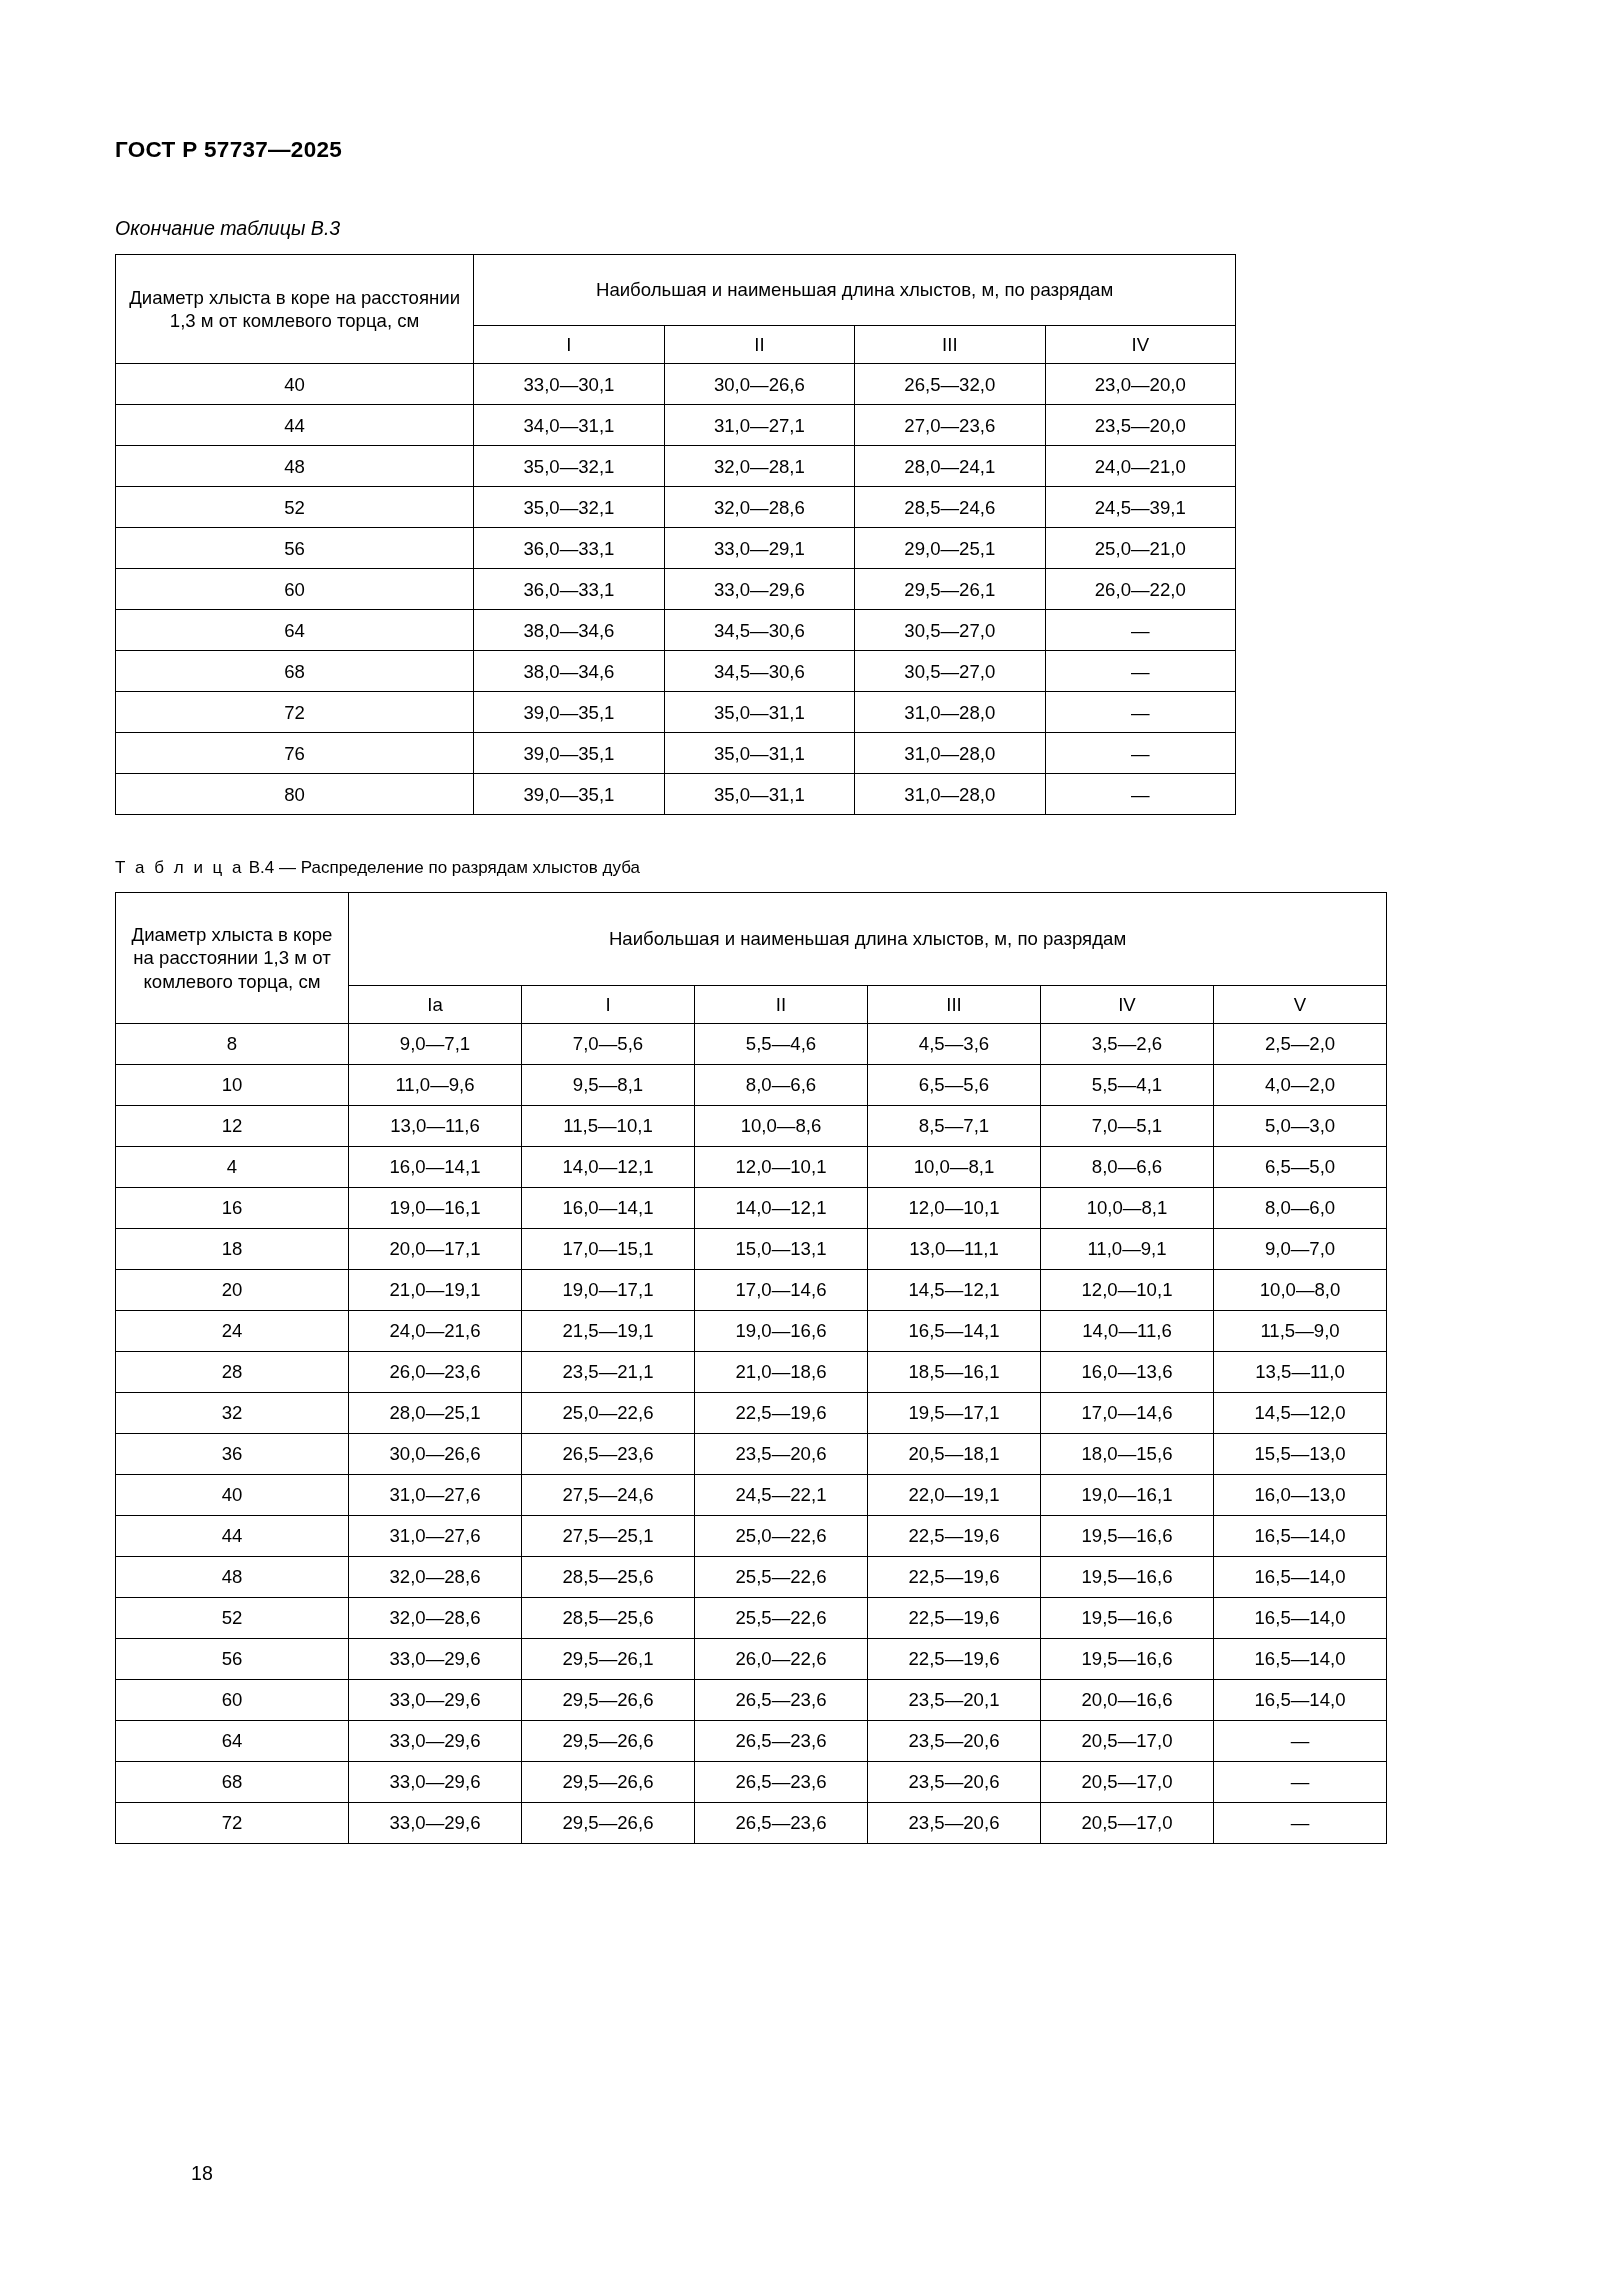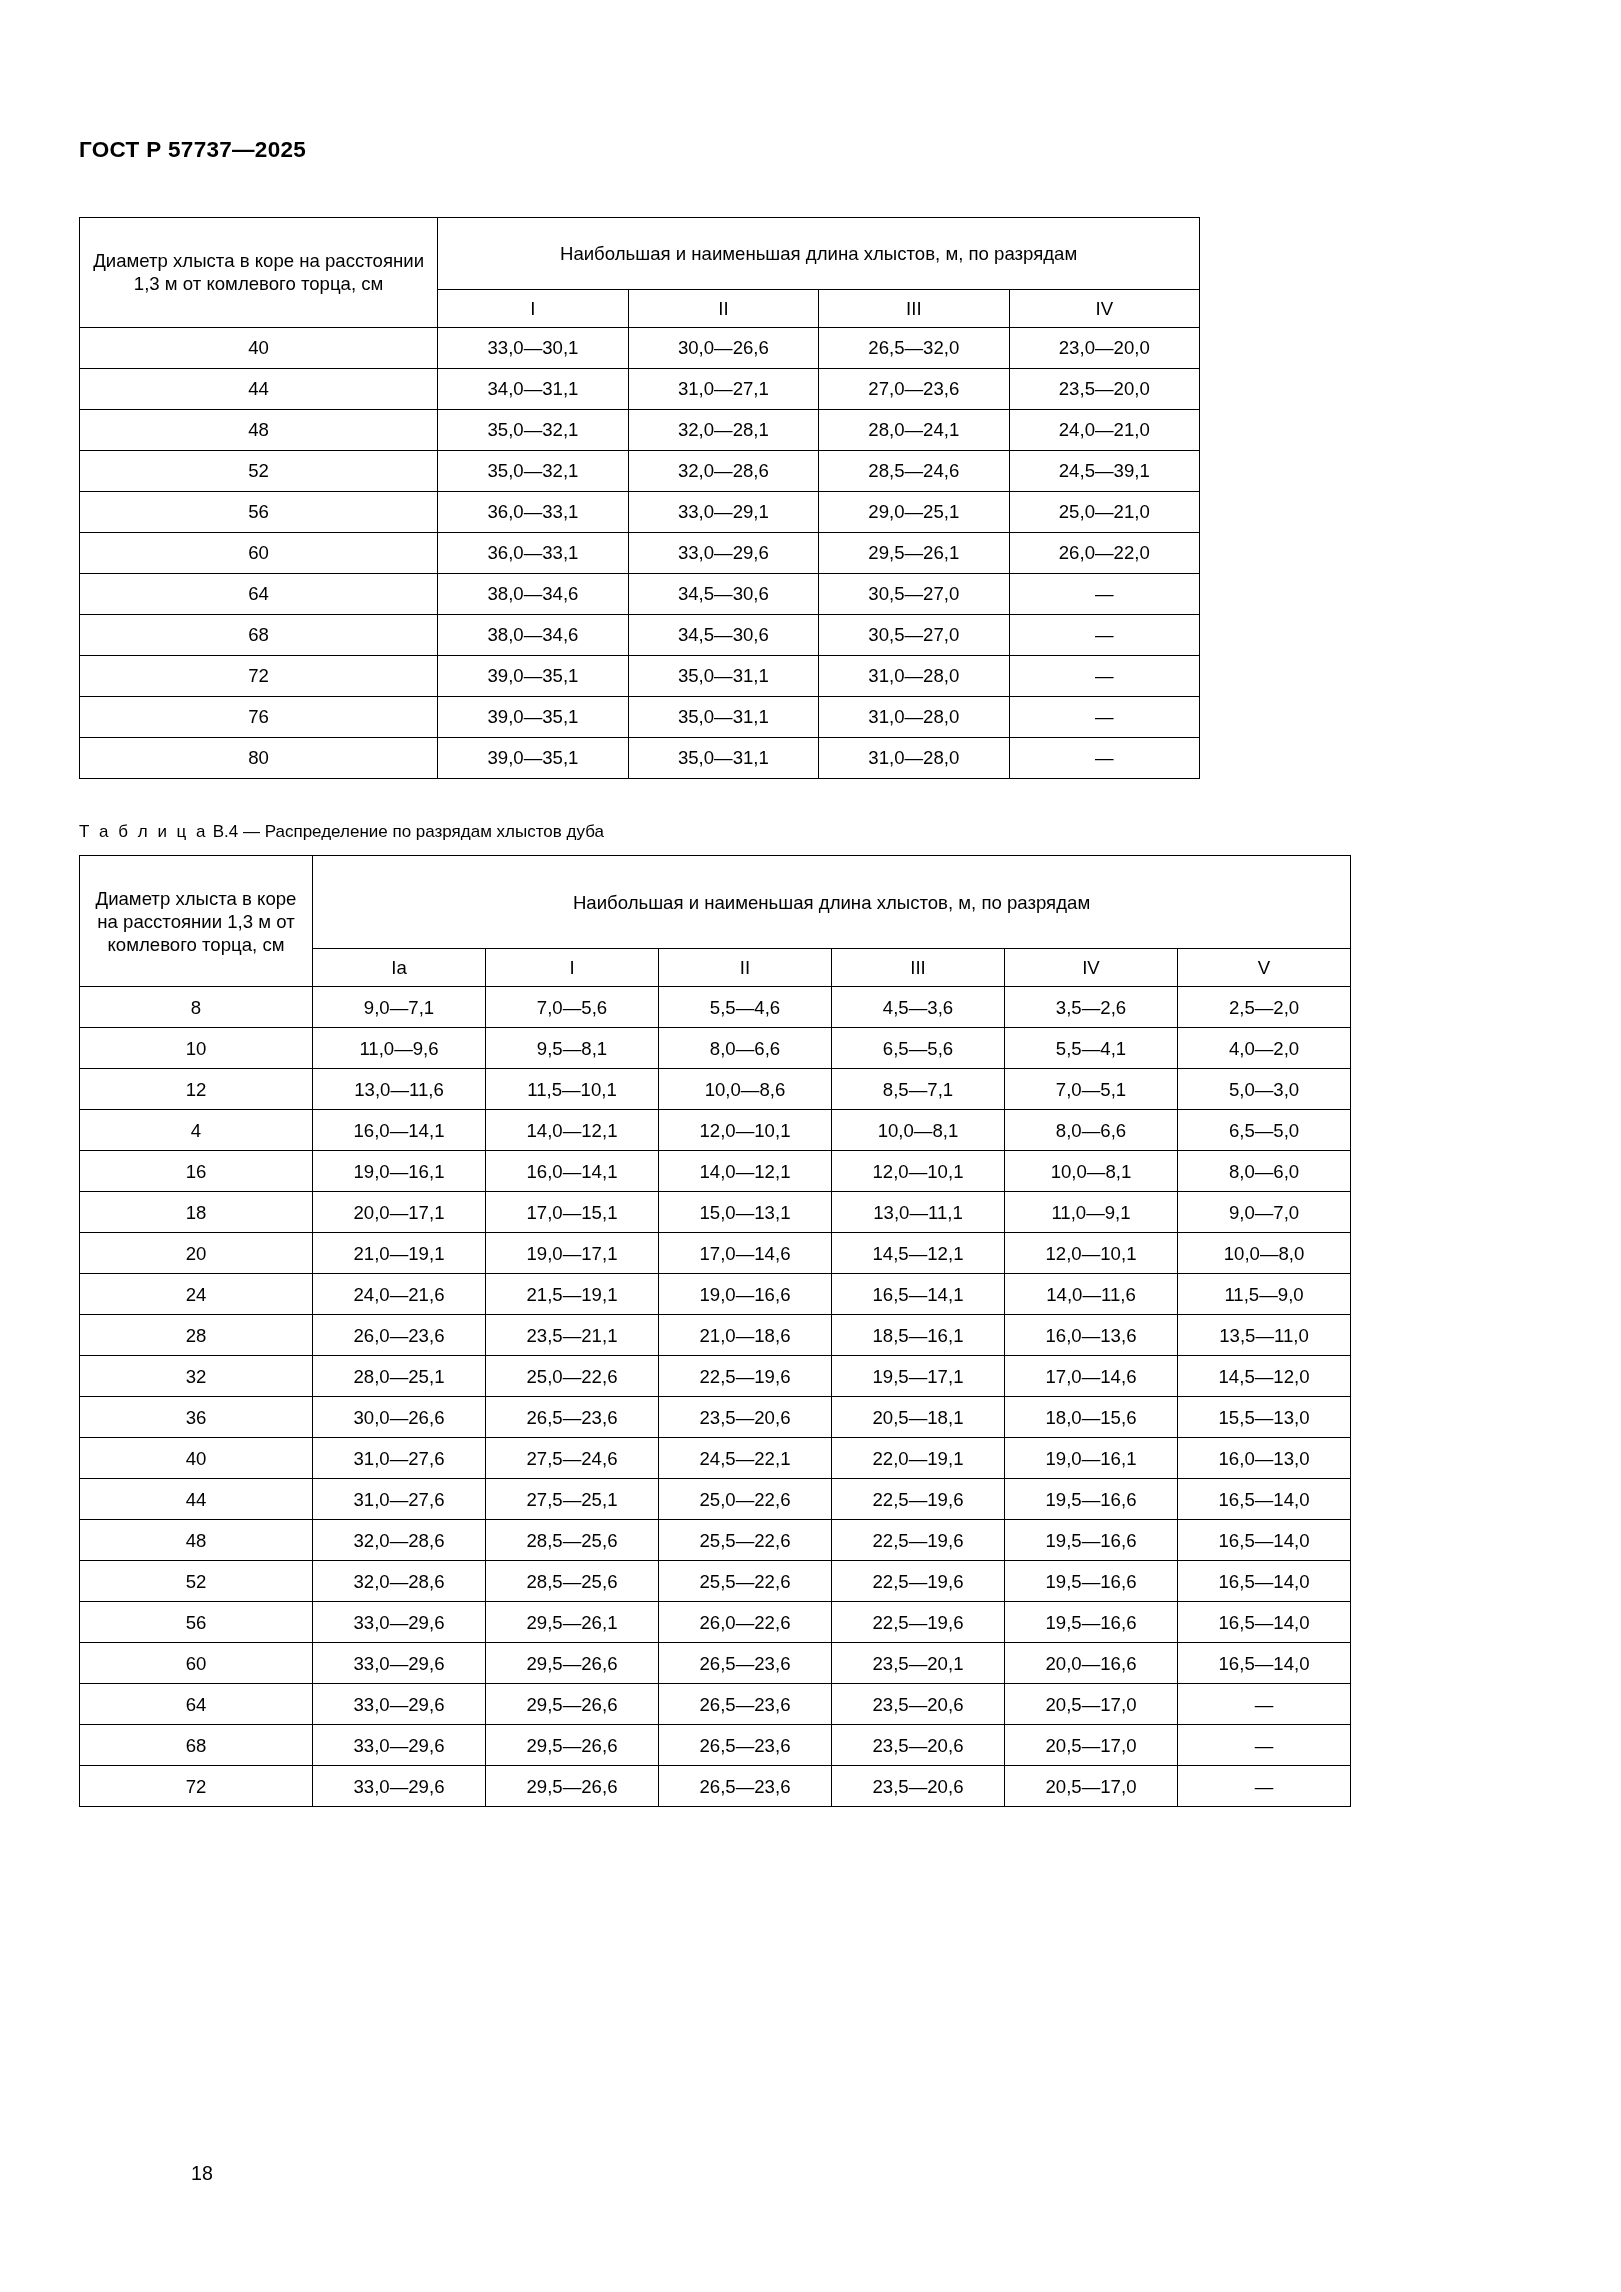--- a/index.html
+++ b/index.html
@@ -12,21 +12,21 @@
     height: 2293px;
     font-family: "Liberation Sans", sans-serif;
     color: #000000;
     position: relative;
   }
   .page {
     position: relative;
     width: 1621px;
     height: 2293px;
     box-sizing: border-box;
-    padding: 137px 157px 0 79px;
+    padding: 137px 157px 0 115px;
   }
   .doc-header {
     font-size: 22.5px;
     font-weight: bold;
     letter-spacing: 0.3px;
     margin: 0 0 54px 0;
   }
   .table-caption {
     font-size: 19.6px;
     font-style: italic;
@@ -73,20 +73,21 @@
     font-size: 19.6px;
   }
 </style>
 </head>
 <body>
 
 <div class="page">
 
   <div class="doc-header">ГОСТ Р 57737—2025</div>
 
+  <div class="table-caption">Окончание таблицы В.3</div>
 
   <table class="gost">
     <colgroup>
       <col style="width:348px">
       <col style="width:185px">
       <col style="width:185px">
       <col style="width:185px">
       <col style="width:185px">
     </colgroup>
     <thead>

